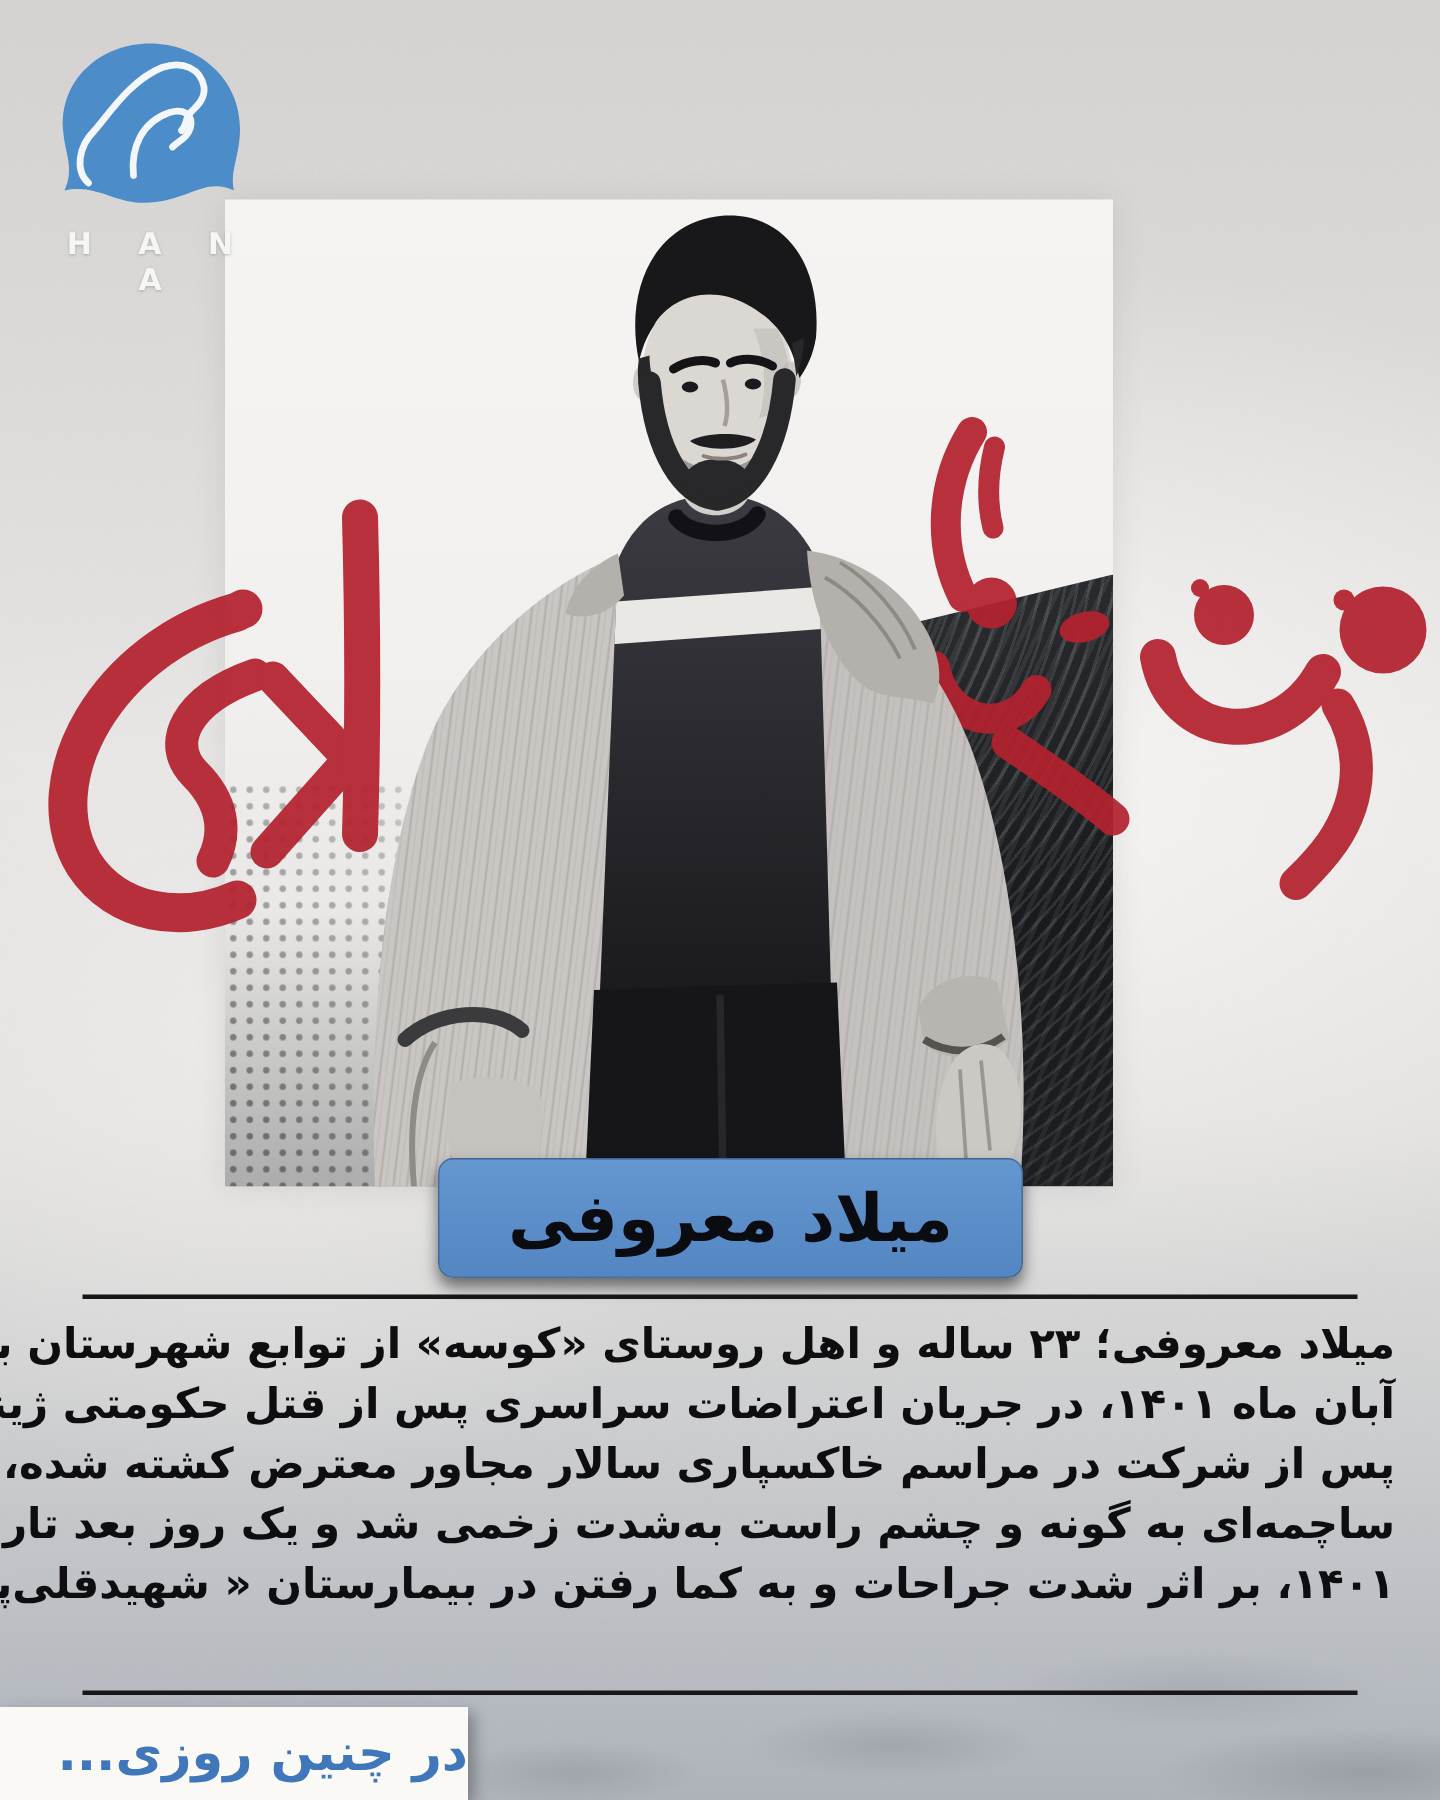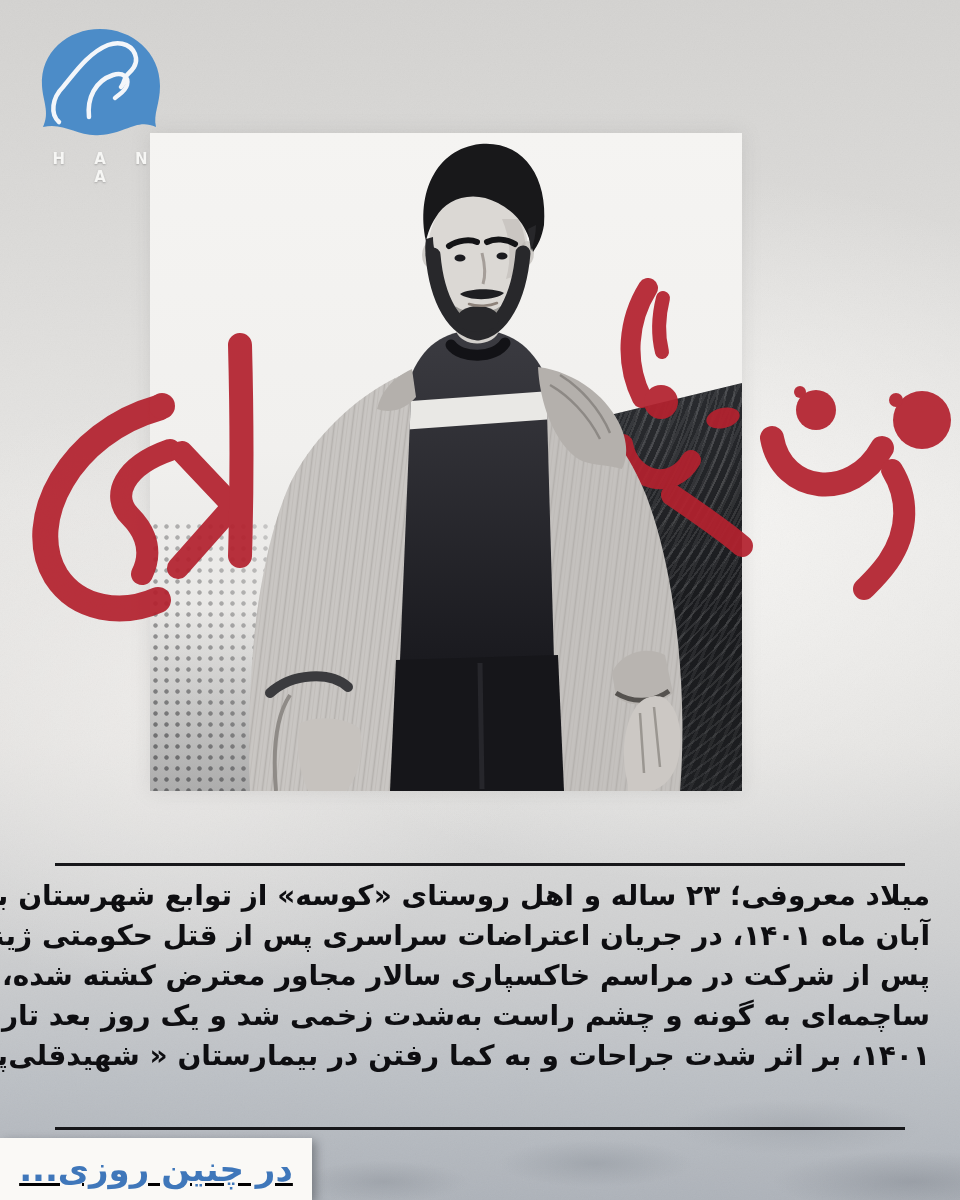--- a/index.html
+++ b/index.html
@@ -32,21 +32,21 @@
       repeating-radial-gradient(circle at 40% 30%, rgba(255,255,255,.10) 0 2px, rgba(255,255,255,0) 2px 8px),
       repeating-linear-gradient(115deg, rgba(255,255,255,.07) 0 3px, rgba(0,0,0,0) 3px 9px),
       linear-gradient(165deg,#53565a 0%,#303236 38%,#1a1b1e 75%,#101113 100%);
   }
   .vignette{position:absolute;inset:0;background:linear-gradient(180deg,transparent 72%,rgba(60,62,66,.30) 100%);}
   .man-svg{position:absolute;left:150px;top:133px;z-index:4;}
   .graffiti-svg{position:absolute;left:0;top:0;z-index:3;pointer-events:none;}
   
   .logo{position:absolute;left:28px;top:24px;width:144px;z-index:6;text-align:center;}
   .logo-text{
-    margin-top:2px;color:#f6f6f4;font-weight:bold;font-size:15px;
+    margin-top:2px;color:#f6f6f4;font-weight:bold;font-size:20px;
     letter-spacing:12px;padding-left:12px;text-shadow:0 1px 2px rgba(80,80,80,.35);
   }
   
   .banner{
     position:absolute;left:292px;top:772px;width:390px;height:80px;z-index:5;
     background:linear-gradient(180deg,#6496cf 0%,#5b8dc8 55%,#5486c2 100%);
     border-radius:10px;border:1px solid rgba(30,40,60,.35);
     box-shadow:0 6px 10px rgba(10,10,14,.55);
     display:flex;align-items:center;justify-content:center;
   }
@@ -57,23 +57,22 @@
   .rule-bottom{top:1127px;}
   .bio{
     position:absolute;left:30px;top:876px;width:900px;z-index:5;
     direction:rtl;text-align:center;color:#0e0e11;
     font-weight:bold;font-size:28px;line-height:40px;
   }
   .bio .line{white-space:nowrap;}
   
   .footer{
     position:absolute;left:0;top:1138px;width:312px;height:62px;z-index:6;
-    background:#faf9f6;display:flex;align-items:center;justify-content:center;
+    background:#faf9f6;display:flex;align-items:center;justify-content:flex-end;
     box-shadow:4px 3px 9px rgba(20,22,28,.35);
-    text-decoration:underline;
   }
   .footer span{direction:rtl;font-size:34px;font-weight:bold;color:#3f77ba;}
   .mottle{
     position:absolute;left:0;top:1078px;width:960px;height:122px;z-index:1;
     background:
       radial-gradient(140px 34px at 62% 70%, rgba(140,146,154,.45), rgba(140,146,154,0) 70%),
       radial-gradient(180px 40px at 83% 40%, rgba(150,155,162,.40), rgba(150,155,162,0) 70%),
       radial-gradient(120px 30px at 40% 85%, rgba(132,138,146,.38), rgba(132,138,146,0) 70%),
       radial-gradient(200px 44px at 95% 85%, rgba(120,126,135,.40), rgba(120,126,135,0) 70%);
   }
@@ -203,20 +202,23 @@
 
   <div class="logo">
     <svg width="144" height="120" viewBox="0 0 144 120">
       <path d="M14,62 C12,28 40,5 72,5 C104,5 132,28 132,62 C132,80 125,90 128,103 C109,94 99,109 72,111 C49,113 37,98 15,103 C22,88 15,78 14,62 Z" fill="#4c8cc8"></path>
       <path d="M31,98 C22,90 24,74 35,63 C46,50 60,29 80,21 C94,16 106,22 108,34 C109,42 103,47 99,51 C95,55 97,59 93,63" stroke="#f3f6fa" stroke-width="4.5" fill="none" stroke-linecap="round"></path>
       <path d="M61,93 C59,74 67,57 85,51 C95,48 101,53 99,61 C97,68 91,70 87,74" stroke="#f3f6fa" stroke-width="4.5" fill="none" stroke-linecap="round"></path>
     </svg>
     <div class="logo-text">H A N A</div>
   </div>
 
+  <div class="banner">
+    <span>میلاد معروفی</span>
+  </div>
 
   <div class="rule rule-top"></div>
   <div class="rule rule-bottom"></div>
 
   <div class="bio" dir="rtl">
     <div class="line">میلاد معروفی؛ ۲۳ ساله و اهل روستای «کوسه» از توابع شهرستان بوکان، در تاریخ ۲۶</div>
     <div class="line">آبان ماه ۱۴۰۱، در جریان اعتراضات سراسری پس از قتل حکومتی ژینا امینی در بوکان و</div>
     <div class="line">پس از شرکت در مراسم خاکسپاری سالار مجاور معترض کشته شده، با شلیک ۲۷ گلوله</div>
     <div class="line">ساچمه‌ای به گونه و چشم راست به‌شدت زخمی شد و یک روز بعد تاریخ ۲۷ آبان ماه</div>
     <div class="line">۱۴۰۱، بر اثر شدت جراحات و به کما رفتن در بیمارستان « شهیدقلی‌پور» بوکان در اتاق</div>

